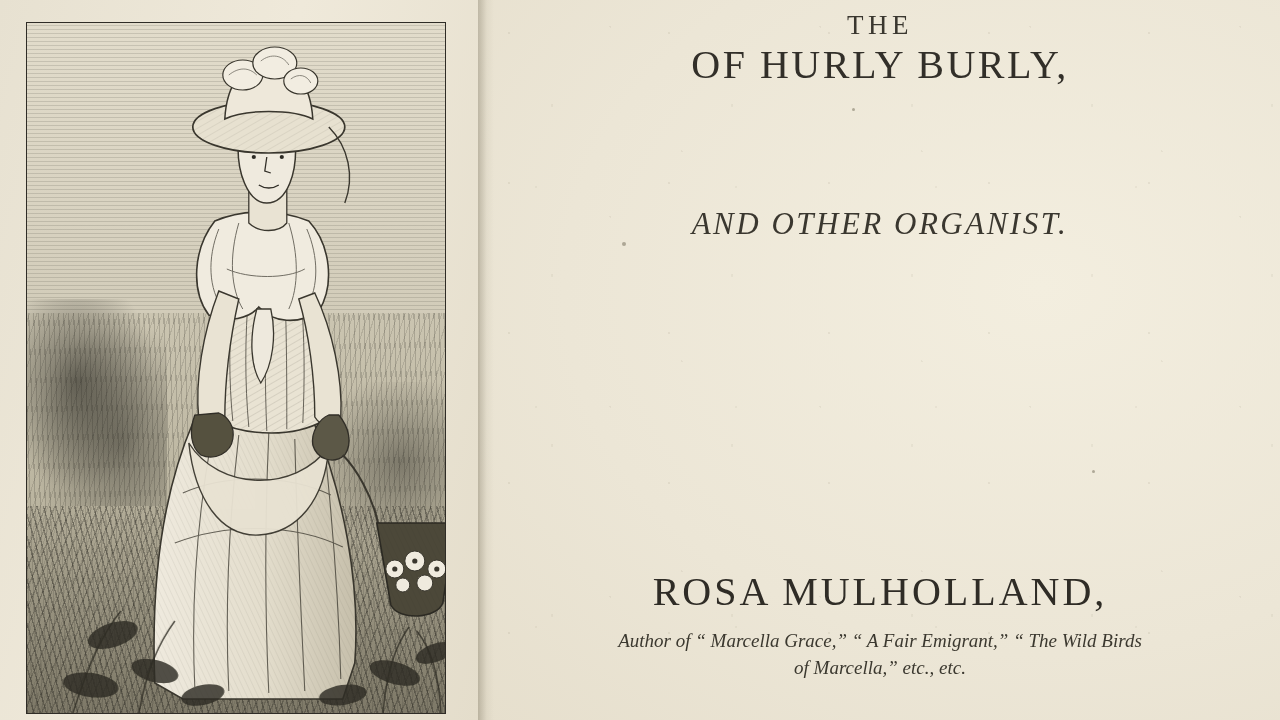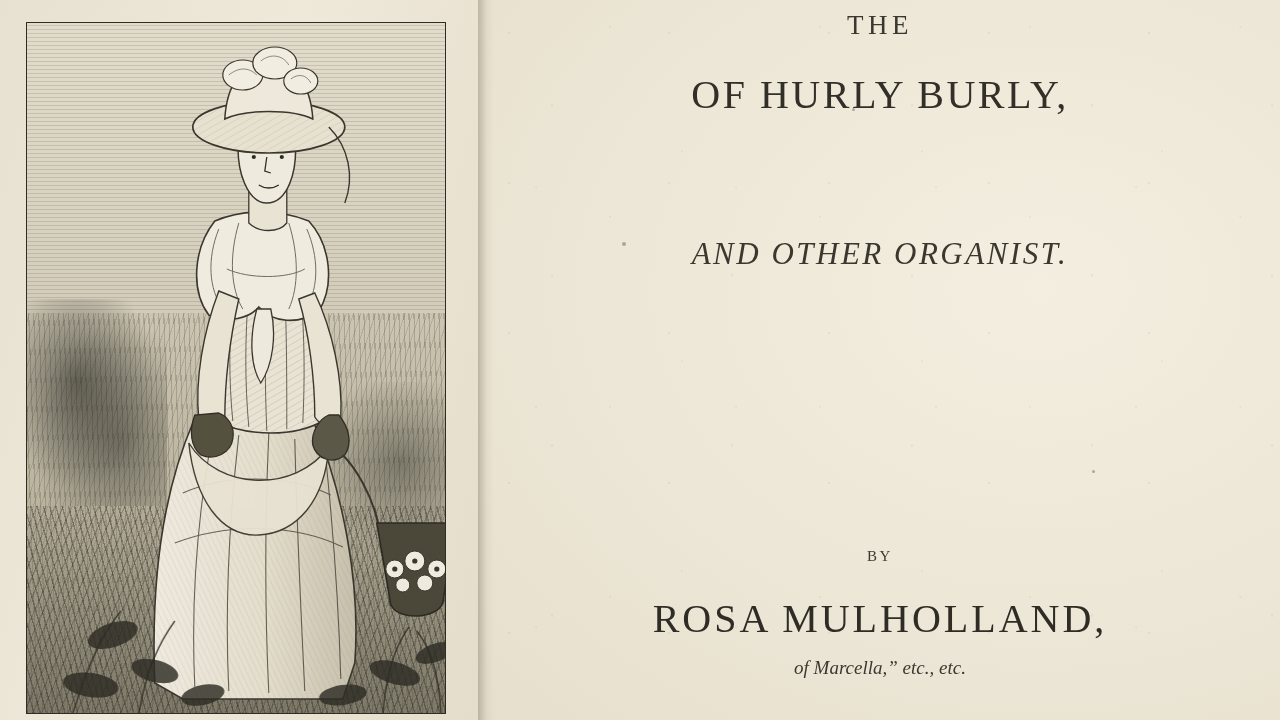--- a/index.html
+++ b/index.html
@@ -147,21 +147,20 @@
   .line-main {
     font-size: 52px;
     letter-spacing: 4px;
     margin-top: 36px;
     color: #2f2c26;
     white-space: nowrap;
   }
   .line-sub {
     font-size: 40px;
     letter-spacing: 2.5px;
-    margin-top: 30px;
     color: #322f29;
   }
   .line-other {
     font-style: italic;
     font-size: 31px;
     letter-spacing: 2.5px;
     margin-top: 118px;
     color: #3a372f;
   }
   .by-block {
@@ -337,20 +336,20 @@
     <div class="speck" style="left:372px; top:108px; width:3px; height:3px;"></div>
     <div class="speck" style="left:612px; top:470px; width:3px; height:3px;"></div>
 
     <div class="title-block">
       <div class="line-the">THE</div>
       <div class="line-sub">OF HURLY BURLY,</div>
       <div class="line-other">AND OTHER ORGANIST.</div>
     </div>
 
     <div class="by-block">
-      <div class="line-by">BY</div>
       <div class="line-author">ROSA MULHOLLAND,</div>
       <div class="line-credit">
+        <span>Author of “ Marcella Grace,” “ A Fair Emigrant,” “ The Wild Birds</span>
         <span class="l2">of Marcella,” etc., etc.</span>
       </div>
     </div>
   </div>
 </div>
 
 </body></html>

